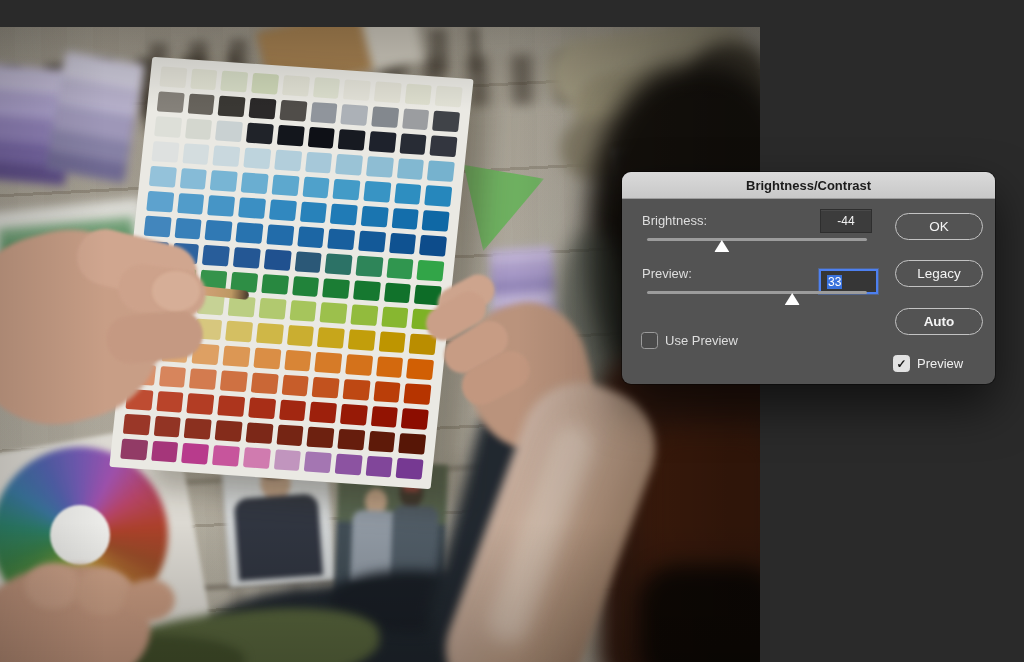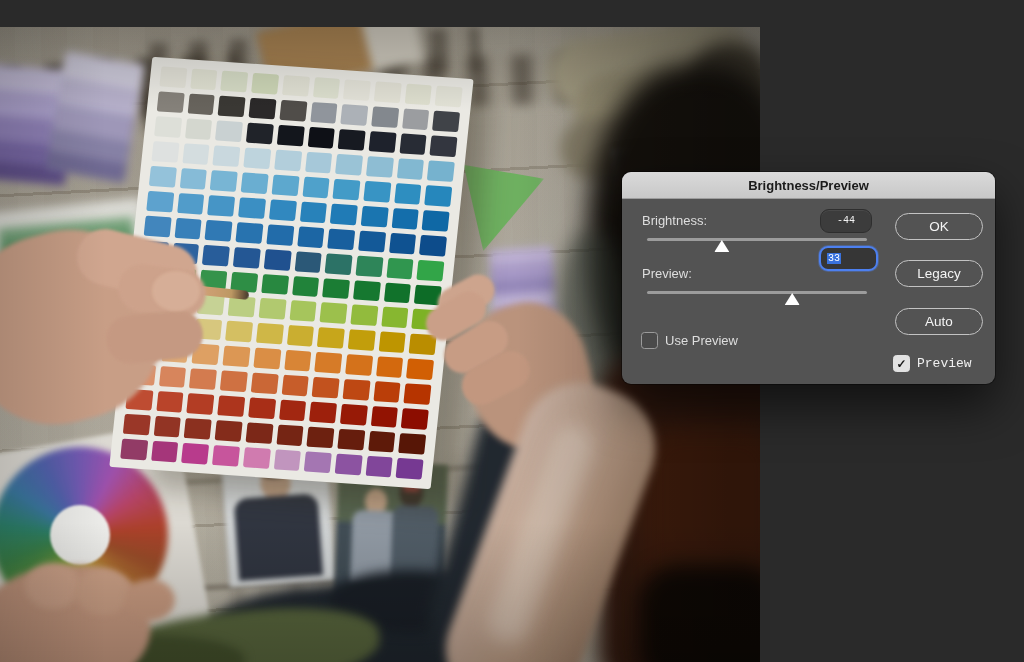--- a/index.html
+++ b/index.html
@@ -28,22 +28,22 @@
   
   #dialog{position:absolute;left:622px;top:172px;width:373px;height:212px;background:#535353;
           border-radius:9px;box-shadow:0 22px 48px rgba(0,0,0,.60), 0 0 0 1px rgba(0,0,0,.35);
           color:#e4e4e4;font-size:13px;}
   #dialog-titlebar{position:absolute;left:0;top:0;right:0;height:26px;border-radius:9px 9px 0 0;
           background:linear-gradient(#dadada,#c8c8c8);border-bottom:1px solid #9d9d9d;
           display:flex;align-items:center;justify-content:center;}
   #dialog-title{font-weight:bold;font-size:13px;color:#1b1b1b;}
   .dlg-label{position:absolute;color:#dedede;}
   .valbox{position:absolute;width:50px;height:22px;background:#3c3c3c;border:1px solid #2e2e2e;
-          box-shadow:inset 0 1px 0 rgba(255,255,255,.07);color:#f3f3f3;font-size:10px;
-          line-height:22px;text-align:center;border-radius:9px;font-family:Liberation Mono, monospace;}
+          box-shadow:inset 0 1px 0 rgba(255,255,255,.07);color:#f3f3f3;font-size:12px;
+          line-height:22px;text-align:center;border-radius:0;}
   .valbox.focused{border:2px solid #4d80f0;height:21px;width:49px;text-align:left;padding-left:6px;
           background:#363636;box-shadow:0 0 0 1px rgba(77,128,240,.35);}
   .valbox .sel{background:#3a72dc;color:#fff;padding:0 1px;}
   .slider{position:absolute;height:16px;width:220px;}
   .slider .track-line{position:absolute;left:0;right:0;top:0;height:3px;background:#9c9c9c;border-radius:2px;}
   .slider .thumb{position:absolute;top:2px;width:15px;height:12px;transform:translateX(-50%);
           clip-path:polygon(50% 0,100% 100%,0 100%);background:#fff;
           filter:drop-shadow(0 1px 1px rgba(0,0,0,.45));}
   .pillbtn{position:absolute;left:273px;width:88px;height:27px;border-radius:14px;background:transparent;
           border:1.5px solid #c3c3c3;color:#f4f4f4;font-size:13.5px;font-family:"Liberation Sans",sans-serif;
@@ -310,45 +310,45 @@
     <div class="b" style="left:76px;top:210px;width:122px;height:56px;transform:rotate(14deg);filter:blur(1.5px);background:#dfb29a;border-radius:28px;"></div>
     <div class="b" style="left:118px;top:240px;width:88px;height:48px;transform:rotate(8deg);filter:blur(1.5px);background:#dcae96;border-radius:24px;"></div>
     <div class="b" style="left:106px;top:286px;width:97px;height:48px;transform:rotate(-6deg);filter:blur(1.5px);background:#d3a48c;border-radius:24px;"></div>
     <div class="b" style="left:152px;top:244px;width:48px;height:40px;filter:blur(1.5px);background:#e6bba3;border-radius:50%;"></div>
 
     <div id="photo-vignette"></div>
   </div>
 
   <div id="dialog">
     <div id="dialog-titlebar">
-      <span id="dialog-title">Brightness/Preview</span>
+      <span id="dialog-title">Brightness/Contrast</span>
     </div>
 
     <span class="dlg-label" style="left:20px;top:41px;">Brightness:</span>
     <div class="valbox" style="left:198px;top:37px;">-44</div>
     <div class="slider" style="left:25px;top:66px;">
       <div class="track-line"></div>
       <div class="thumb" style="left: 34%;"></div>
     </div>
 
     <span class="dlg-label" style="left:20px;top:94px;">Preview:</span>
-    <div class="valbox focused" style="left: 197px; top: 74px; border-color: rgb(77, 128, 240);"><span class="sel" style="background: rgb(58, 114, 220);">33</span></div>
+    <div class="valbox focused" style="left: 197px; top: 97px; border-color: rgb(77, 128, 240);"><span class="sel" style="background: rgb(58, 114, 220);">33</span></div>
     <div class="slider" style="left:25px;top:119px;">
       <div class="track-line"></div>
       <div class="thumb" style="left: 66%;"></div>
     </div>
 
     <div class="checkbox" style="left:19px;top:160px;">
       
     </div>
     <span class="dlg-label" style="left:43px;top:161px;">Use Preview</span>
 
     <button class="pillbtn" style="top:41px;">OK</button>
     <button class="pillbtn" style="top:88px;">Legacy</button>
-    <button class="pillbtn" style="top:136px;">Auto</button>
+    <button class="pillbtn" style="top:136px;font-weight:bold;">Auto</button>
 
     <div class="checkbox checked" style="left:271px;top:183px;">
       <span class="mark">✓</span>
     </div>
-    <span class="dlg-label" style="left:295px;top:184px;color:#f0f0f0;font-family:Liberation Mono, monospace;">Preview</span>
+    <span class="dlg-label" style="left:295px;top:184px;color:#f0f0f0;">Preview</span>
   </div>
 
 </div>
 
 </body></html>

